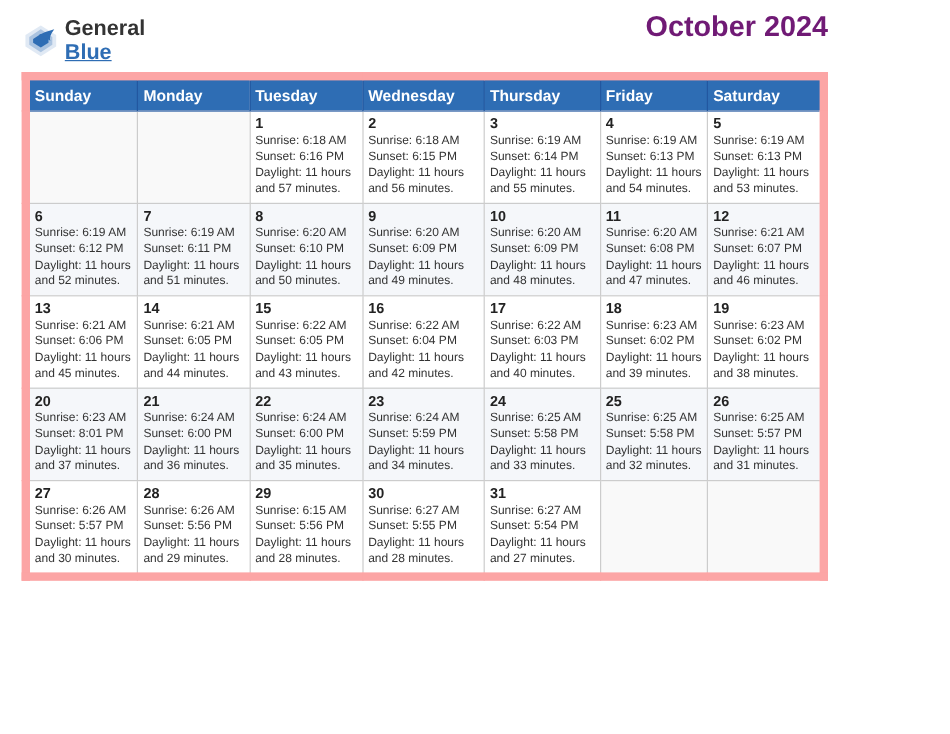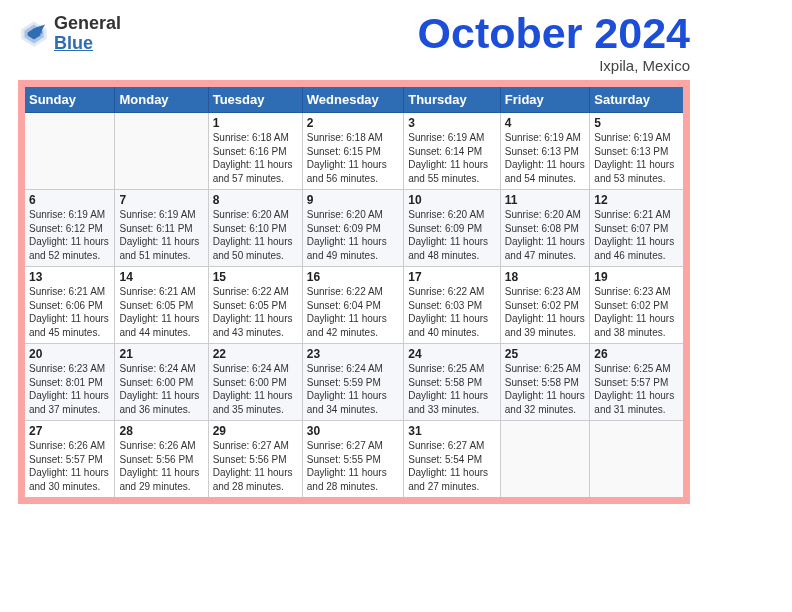--- a/index.html
+++ b/index.html
@@ -45,23 +45,23 @@
     }
     .logo-icon {
       width: 32px;
       height: 32px;
       margin-right: 4px;
     }
     .title-block {
       text-align: right;
     }
     .month-title {
-      font-size: 43px;
-      font-weight: bold;
-      color: #1d4ed8;
+      font-size: 24px;
+      font-weight: bold;
+      color: #701a75;
       line-height: 1.1;
     }
     .location {
       font-size: 15px;
       color: #444;
     }
     .calendar {
       width: 100%;
       border-collapse: collapse;
       border: 7px solid #fca5a5;
@@ -119,21 +119,20 @@
 
         <path d="M18 14 Q26 10 34 8 Q28 16 30 20 Q24 16 18 14Z" fill="#2e6db4"></path>
       </svg>
       <div class="logo-text">
         <span class="logo-general">General</span>
         <span class="logo-blue">Blue</span>
       </div>
     </div>
     <div class="title-block">
       <div class="month-title">October 2024</div>
-      <div class="location">Ixpila, Mexico</div>
     </div>
   </div>
 
   <table class="calendar">
     <thead>
       <tr>
       <th>Sunday</th>
           <th>Monday</th>
           <th>Tuesday</th>
           <th>Wednesday</th>
@@ -345,21 +344,21 @@
           </td>
           <td>
             <span class="day-num">28</span>
             <div class="cell-info">Sunrise: 6:26 AM
 Sunset: 5:56 PM
 Daylight: 11 hours
 and 29 minutes.</div>
           </td>
           <td>
             <span class="day-num">29</span>
-            <div class="cell-info">Sunrise: 6:27 AM
+            <div class="cell-info">Sunrise: 6:15 AM
 Sunset: 5:56 PM
 Daylight: 11 hours
 and 28 minutes.</div>
           </td>
           <td>
             <span class="day-num">30</span>
             <div class="cell-info">Sunrise: 6:27 AM
 Sunset: 5:55 PM
 Daylight: 11 hours
 and 28 minutes.</div>

